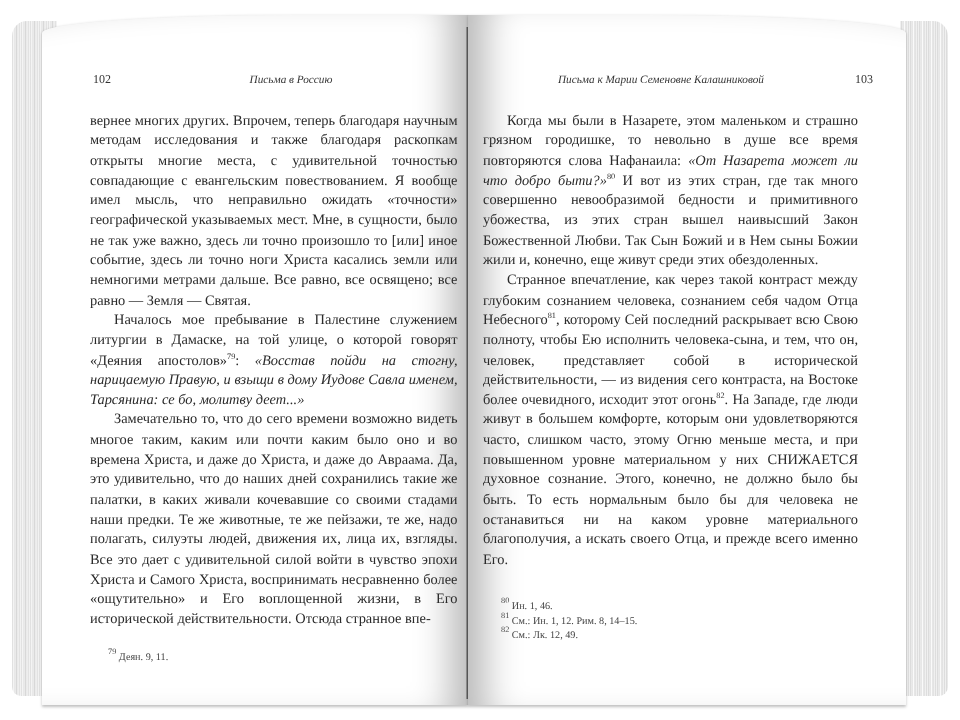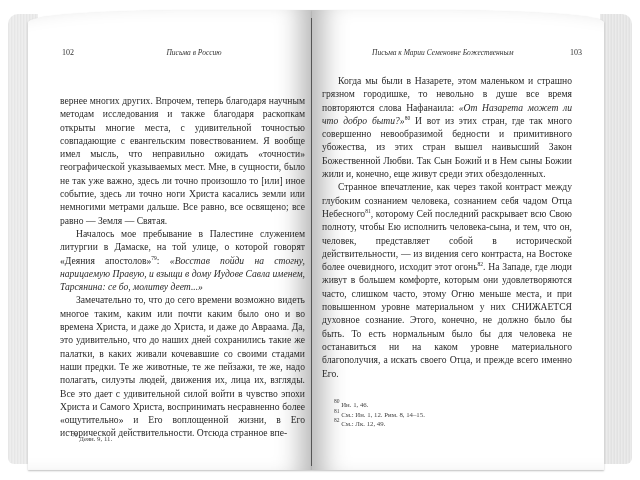--- a/index.html
+++ b/index.html
@@ -53,33 +53,33 @@
 <body>
 
 <div class="book">
   <div class="edge-left"></div>
   <div class="edge-right"></div>
 
   <div class="page page-left">
     <span class="pagenum" style="left:34px;">102</span>
     <span class="running-head" style="left:0; width:284px; text-align:center;margin-left:24px;">Письма в Россию</span>
 
-    <div class="text" style="left:32px; top:64px; width:245px;margin-top:20px;">
+    <div class="text" style="left:32px; top:64px; width:245px;">
       <p>вернее многих других. Впрочем, теперь благодаря научным методам исследования и также благодаря раскопкам открыты многие места, с удивительной точностью совпадающие с евангельским повествованием. Я вообще имел мысль, что неправильно ожидать «точности» географической указываемых мест. Мне, в сущности, было не так уже важно, здесь ли точно произошло то [или] иное событие, здесь ли точно ноги Христа касались земли или немногими метрами дальше. Все равно, все освящено; все равно — Земля — Святая.</p>
       <p class="ind"><span>Началось мое пребывание в Палестине служением литургии в Дамаске, на той улице, о которой говорят «Деяния апостолов»</span><sup>79</sup>: <span class="it">«Восстав пойди на стогну, нарицаемую Правую, и взыщи в дому Иудове Савла именем, Тарсянина: се бо, молитву деет...»</span></p>
       <p class="ind">Замечательно то, что до сего времени возможно видеть многое таким, каким или почти каким было оно и во времена Христа, и даже до Христа, и даже до Авраама. Да, это удивительно, что до наших дней сохранились такие же палатки, в каких живали кочевавшие со своими стадами наши предки. Те же животные, те же пейзажи, те же, надо полагать, силуэты людей, движения их, лица их, взгляды. Все это дает с удивительной силой войти в чувство эпохи Христа и Самого Христа, воспринимать несравненно более «ощутительно» и Его воплощенной жизни, в Его исторической действительности. Отсюда странное впе-</p>
     </div>
 
     <div class="fn" style="left:44px; top:424px; width:230px;">
       <div><sup>79</sup> <span>Деян. 9, 11.</span></div>
     </div>
   </div>
 
   <div class="page page-right">
-    <span class="running-head" style="left:60px; width:200px;">Письма к Марии Семеновне Божественным</span>
+    <span class="running-head" style="left:60px; width:200px;">Письма к Марии Семеновне Калашниковой</span>
     <span class="pagenum" style="left:258px;text-align:center;">103</span>
 
     <div class="text" style="left:10px; top:64px; width:250px;">
       <p class="ind"><span>Когда мы были в Назарете, этом маленьком и страшно грязном городишке, то невольно в душе все время повторяются слова Нафанаила: </span><span class="it">«От Назарета может ли что добро быти?»</span><sup>80</sup><span> И вот из этих стран, где так много совершенно невообразимой бедности и примитивного убожества, из этих стран вышел наивысший Закон Божественной Любви. Так Сын Божий и в Нем сыны Божии жили и, конечно, еще живут среди этих обездоленных.</span></p>
       <p class="ind"><span>Странное впечатление, как через такой контраст между глубоким сознанием человека, сознанием себя чадом Отца Небесного</span><sup>81</sup><span>, которому Сей последний раскрывает всю Свою полноту, чтобы Ею исполнить человека-сына, и тем, что он, человек, представляет собой в исторической действительности, — из видения сего контраста, на Востоке более очевидного, исходит этот огонь</span><sup>82</sup><span>. На Западе, где люди живут в большем комфорте, которым они удовлетворяются часто, слишком часто, этому Огню меньше места, и при повышенном уровне материальном у них СНИЖАЕТСЯ духовное сознание. Этого, конечно, не должно было бы быть. То есть нормальным было бы для человека не останавиться ни на каком уровне материального благополучия, а искать своего Отца, и прежде всего именно Его.</span></p>
     </div>
 
     <div class="fn" style="left:22px; top:390px; width:230px;">
       <div><sup>80</sup> <span>Ин. 1, 46.</span></div>
       <div><sup>81</sup> <span>См.: Ин. 1, 12. Рим. 8, 14–15.</span></div>

